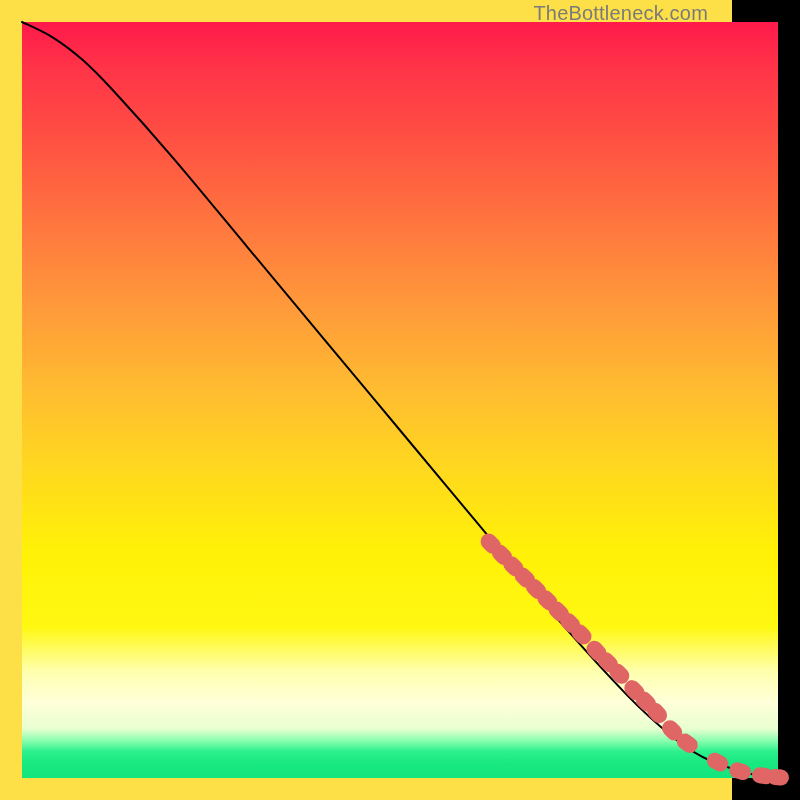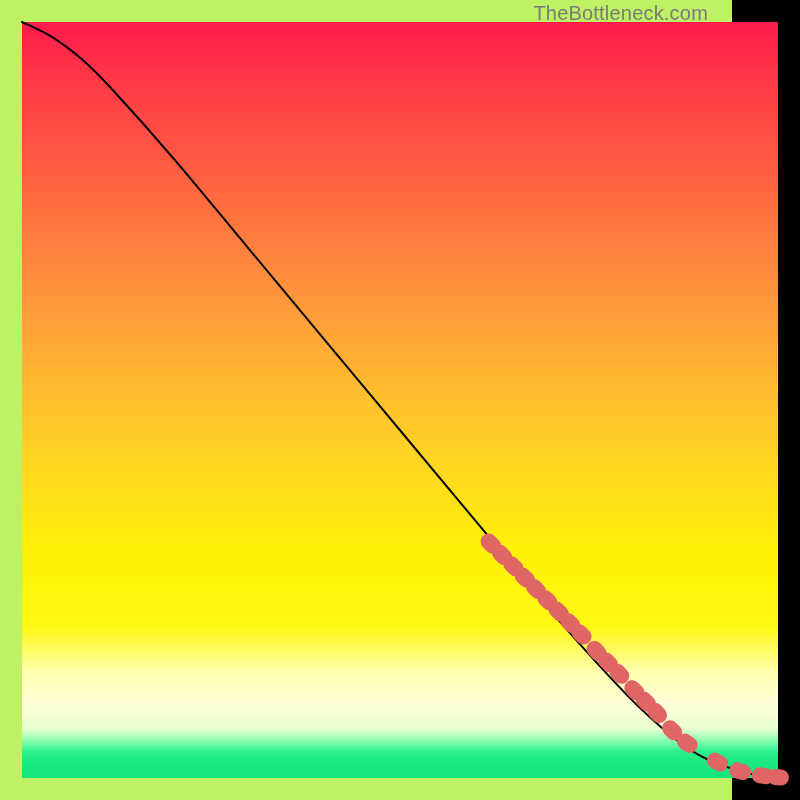--- a/index.html
+++ b/index.html
@@ -8,21 +8,21 @@
     width: 800px;
     height: 800px;
     background: #000;
     overflow: hidden;
     font-family: Arial, Helvetica, sans-serif;
   }
   .frame {
     position: relative;
     width: 732px;
     height: 800px;
-    background: #bef264;
+    background: #fde047;
   }
   .plot {
     position: absolute;
     left: 22px;
     top: 22px;
     width: 756px;
     height: 756px;
     
     background: linear-gradient(
       to bottom,

